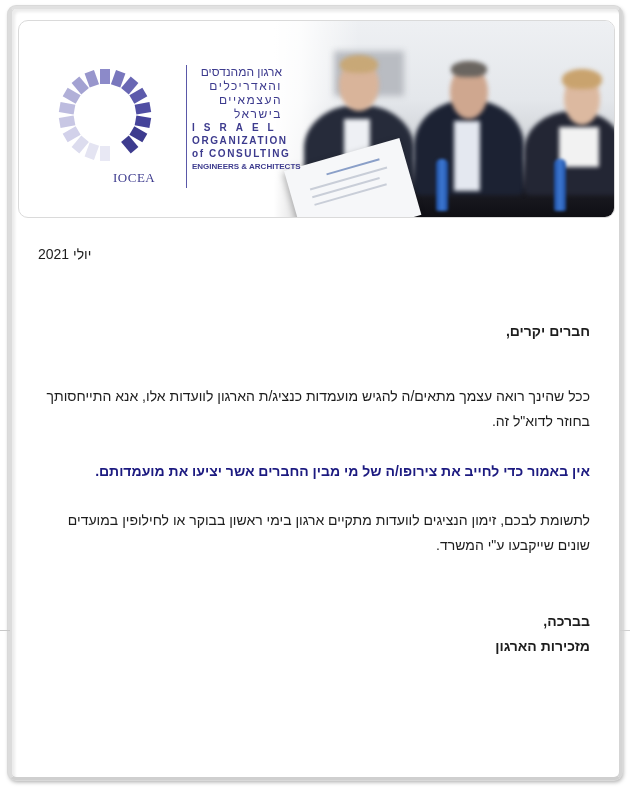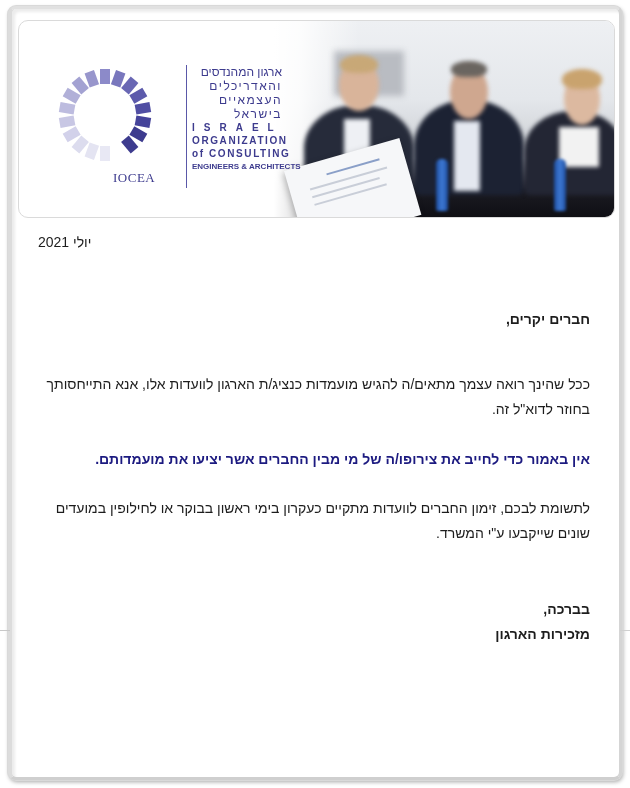--- a/index.html
+++ b/index.html
@@ -192,21 +192,21 @@
       text-align: right;
       color: #1d1d1d;
       font-size: 14px;
       line-height: 25px;
     }
     .date {
       direction: rtl;
       text-align: left;
       font-size: 14px;
       margin-left: -2px;
-      margin-top: 4px;
+      margin-top: 16px;
     }
     .greeting {
       font-weight: bold;
       margin-top: 52px;
     }
     p {
       margin: 0;
     }
     .para {
       margin-top: 18px;
@@ -293,18 +293,18 @@
       <div class="logo-en small">ENGINEERS &amp; ARCHITECTS</div>
     </div>
   </div>
 </div>
 
 <div class="content">
   <div class="date">יולי 2021</div>
   <p class="greeting">חברים יקרים,</p>
   <p class="para" style="margin-top:40px;text-align:right;">ככל שהינך רואה עצמך מתאים/ה להגיש מועמדות כנציג/ת הארגון לוועדות אלו, אנא התייחסותך בחוזר לדוא"ל זה.</p>
   <p class="para blue" style="margin-top:25px;">אין באמור כדי לחייב את צירופו/ה של מי מבין החברים אשר יציעו את מועמדותם.</p>
-  <p class="para" style="margin-top:24px;">לתשומת לבכם, זימון החברים לוועדות מתקיים כעקרון בימי ראשון בבוקר או לחילופין במועדים שונים שייקבעו ע"י המשרד.</p>
+  <p class="para" style="margin-top:24px;">לתשומת לבכם, זימון הנציגים לוועדות מתקיים ארגון בימי ראשון בבוקר או לחילופין במועדים שונים שייקבעו ע"י המשרד.</p>
   <div class="closing">
     <div>בברכה,</div>
     <div>מזכירות הארגון</div>
   </div>
 </div>
 
 </body></html>

